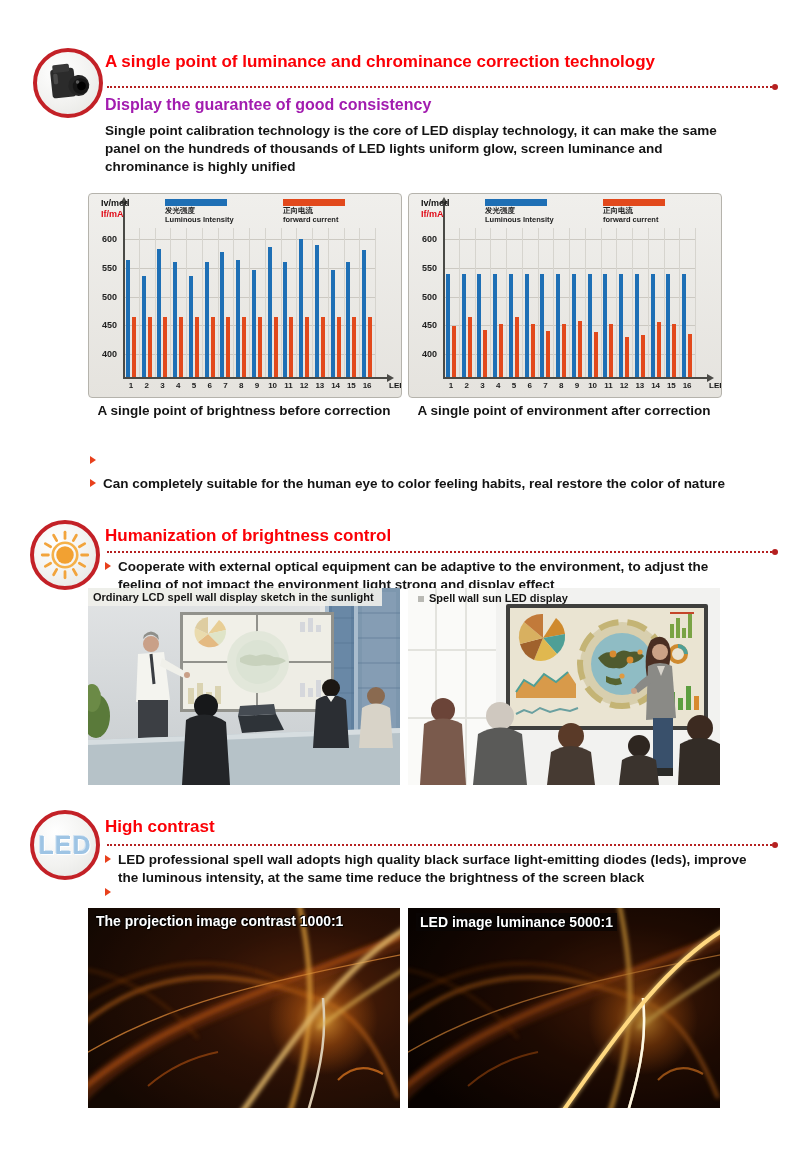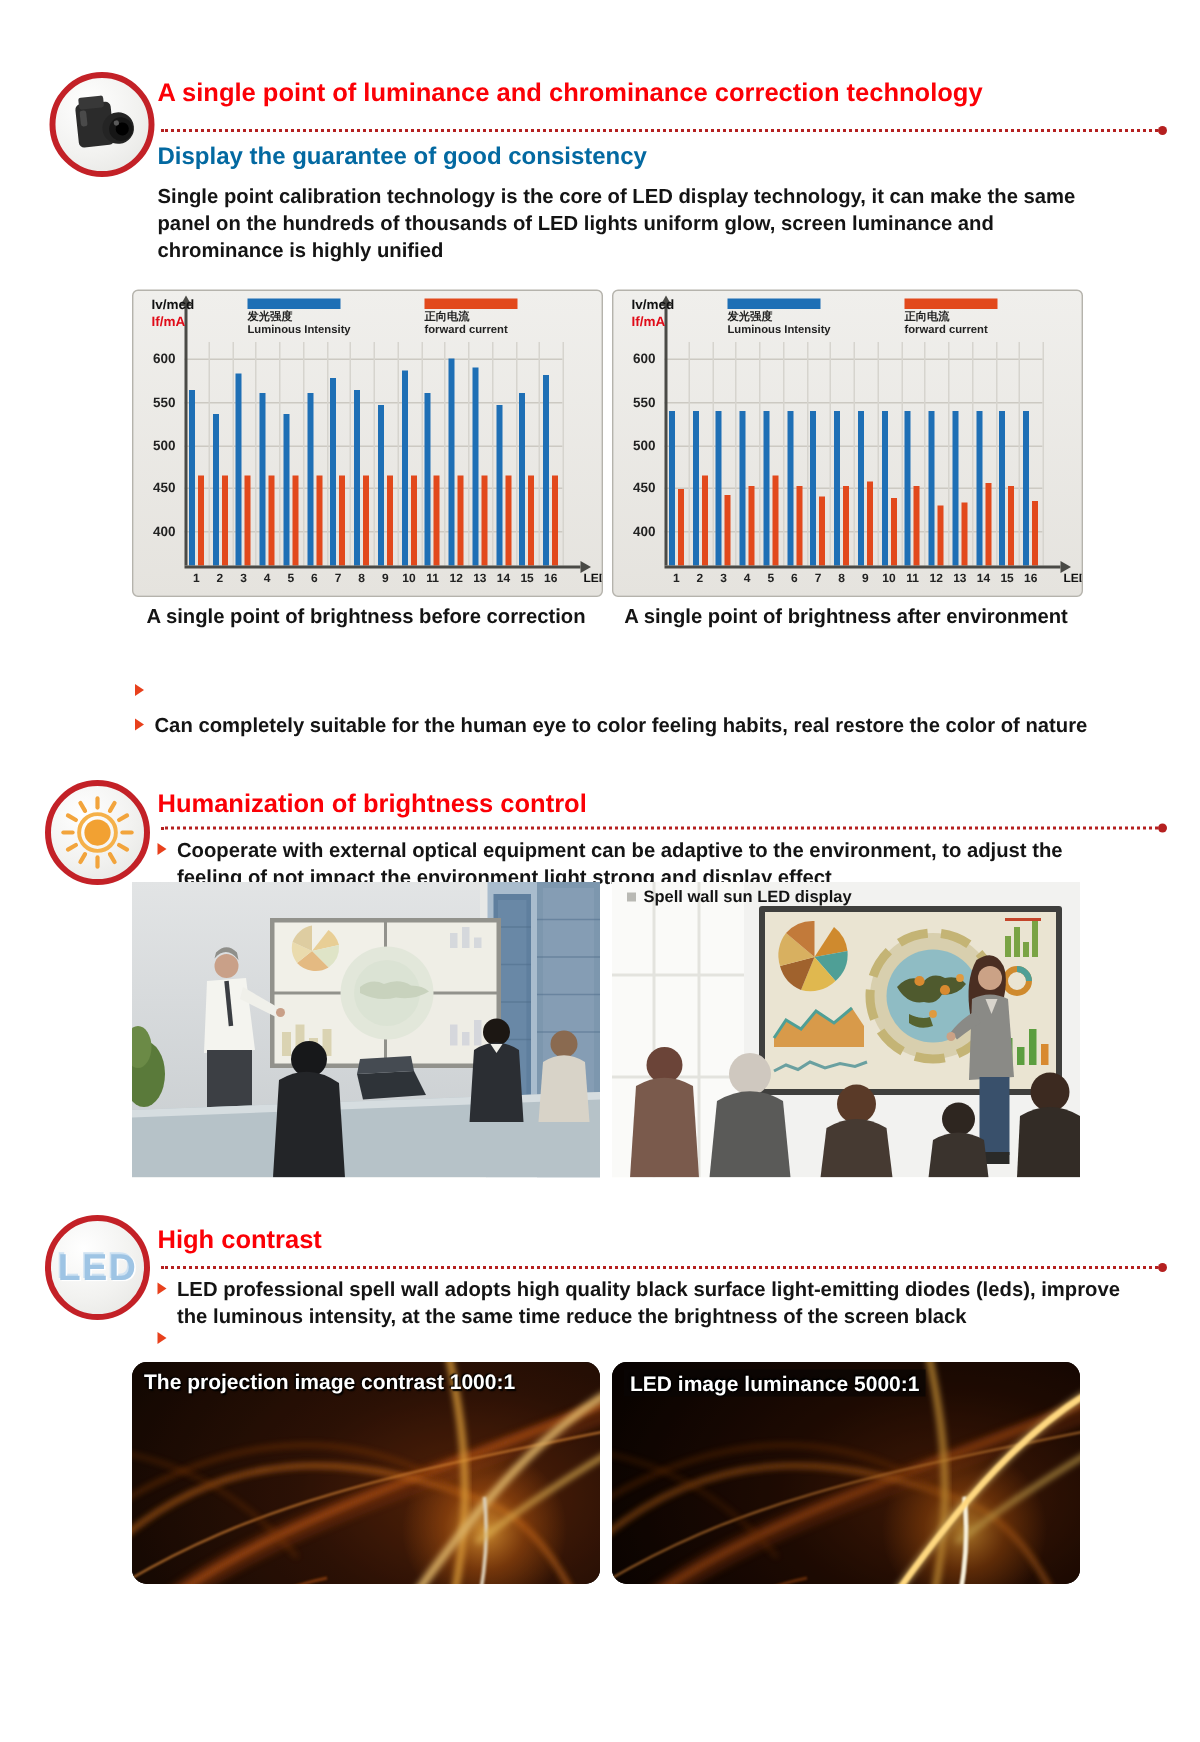--- a/index.html
+++ b/index.html
@@ -10,21 +10,21 @@
   .icon-circle{position:absolute;width:62px;height:62px;border:4px solid #c32127;border-radius:50%;
                background:radial-gradient(circle at 35% 30%, #ffffff 0%, #f2f2f0 55%, #e4e4e1 100%);
                display:flex;align-items:center;justify-content:center;overflow:hidden;}
   .led-letters{font-size:25px;letter-spacing:1px;color:#9ec4e4;
                text-shadow:1px 1px 0 #ffffff,-1px -1px 0 #cfe2f2,0 0 2px #ffffff;}
 
   
   .red-h{position:absolute;left:105px;color:#fb0006;font-size:17px;white-space:nowrap;}
   .dotline{position:absolute;left:107px;width:668px;border-top:2px dotted #b52020;}
   .dotline::after{content:"";position:absolute;right:-3px;top:-4px;width:6px;height:6px;border-radius:50%;background:#b52020;}
-  .sub-h{position:absolute;left:105px;color:#0369a1;font-size:16px;white-space:nowrap;}
+  .sub-h{position:absolute;left:105px;color:#a21caf;font-size:16px;white-space:nowrap;}
   .bodytext{position:absolute;left:105px;font-size:13.5px;line-height:1.32;color:#141414;}
 
   
   .bullet{position:absolute;display:flex;font-size:13.5px;line-height:1.3;color:#141414;}
   .tri{flex:0 0 auto;width:0;height:0;border-left:6px solid #e8401c;border-top:4px solid transparent;
        border-bottom:4px solid transparent;margin:4px 7px 0 0;}
 
   
   .chart{position:absolute;width:312px;height:203px;border:1px solid #b5b3ac;border-radius:4px;
          background:linear-gradient(#f0efec,#e5e3de);overflow:hidden;}
@@ -49,21 +49,21 @@
 
   
   .photo{position:absolute;width:312px;height:197px;overflow:hidden;}
   .photo svg{display:block;}
   .photo-label-strip{position:absolute;top:0;left:0;background:rgba(240,240,234,0.9);
                      font-size:11px;color:#141414;padding:3px 8px 3px 5px;white-space:nowrap;}
   .photo-label-plain{position:absolute;top:4px;left:10px;font-size:11px;color:#141414;white-space:nowrap;}
   .photo-label-plain::before{content:"";display:inline-block;width:6px;height:6px;background:#b9b9b4;margin-right:5px;}
 
   
-  .fire{position:absolute;width:312px;height:148px;overflow:hidden;background:#0c0401;border-radius:10px;}
+  .fire{position:absolute;width:312px;height:200px;overflow:hidden;background:#0c0401;}
   .fire-label{position:absolute;top:5px;left:8px;font-size:14px;color:#fff;
               text-shadow:1px 1px 1px #000,-1px -1px 1px #000;white-space:nowrap;}
   .fire-label.boxed{background:rgba(10,6,4,0.75);padding:1px 4px;}
 </style>
 </head>
 <body>
 
 <div class="icon-circle" style="left:33px;top:48px;">
   <svg width="56" height="56" viewBox="0 0 64 64">
     <g transform="rotate(-6 32 32)">
@@ -263,21 +263,21 @@
       <div class="ltx">Luminous Intensity</div>
     </div>
     <div class="leg" style="left: 194px; top: 5px;">
       <div class="sw" style="background: rgb(226, 73, 28);"></div>
       <div class="ltx">正向电流</div>
       <div class="ltx">forward current</div>
     </div>
   </div>
 
 <div class="caption" style="left:88px;top:403px;">A single point of brightness before correction</div>
-<div class="caption" style="left:408px;top:403px;">A single point of brightness after environment</div>
+<div class="caption" style="left:408px;top:403px;">A single point of environment after correction</div>
 
 <div class="bullet" style="left:90px;top:452px;width:700px;">
   <span class="tri"></span>
 </div>
 <div class="bullet" style="left:90px;top:475px;width:710px;">
   <span class="tri"></span>
   <span>Can completely suitable for the human eye to color feeling habits, real restore the color of nature</span>
 </div>
 
 <div class="icon-circle" style="left:30px;top:520px;">
@@ -384,20 +384,21 @@
     <path d="M98,132 q20,-12 40,2 l4,63 l-48,0 z" fill="#232528"></path>
     <circle cx="243" cy="100" r="9" fill="#1c1713"></circle>
     <path d="M228,112 q15,-10 30,0 l3,48 l-36,0 z" fill="#2b2e33"></path>
     <path d="M239,108 l4,6 l4,-6 z" fill="#f0f0ea"></path>
     <circle cx="288" cy="108" r="9" fill="#8a6a50"></circle>
     <path d="M274,120 q14,-9 28,0 l3,40 l-34,0 z" fill="#d8d3c8"></path>
 
     <ellipse cx="8" cy="128" rx="14" ry="22" fill="#5a7a3a"></ellipse>
     <ellipse cx="4" cy="110" rx="9" ry="14" fill="#6b8a46"></ellipse>
   </svg>
+  <div class="photo-label-strip">Ordinary LCD spell wall display sketch in the sunlight</div>
 </div>
 
 <div class="photo" style="left:408px;top:588px;">
   <svg width="312" height="197" viewBox="0 0 312 197">
     <rect width="312" height="197" fill="#f2f2f0"></rect>
     <rect x="0" y="0" width="88" height="197" fill="#fafaf8"></rect>
     <g stroke="#e3e3de" stroke-width="2">
       <line x1="28" y1="0" x2="28" y2="197"></line>
         <line x1="58" y1="0" x2="58" y2="197"></line>
       <line x1="0" y1="62" x2="88" y2="62"></line>

